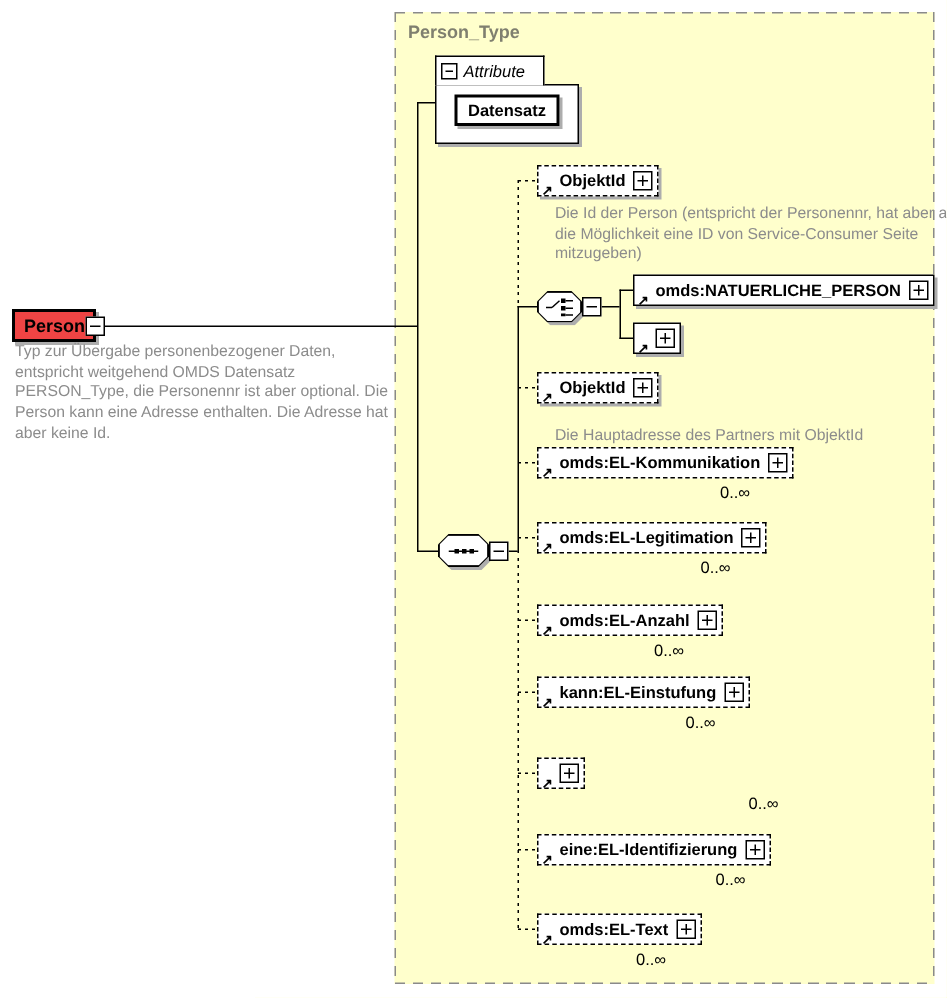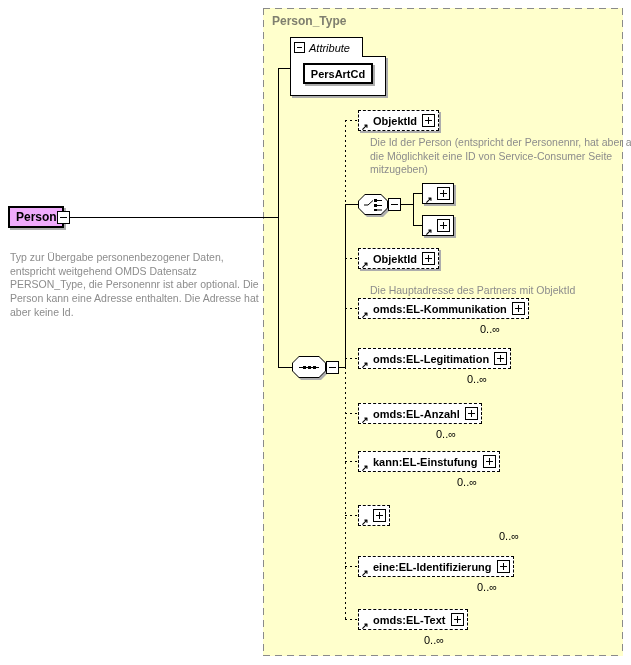--- a/index.html
+++ b/index.html
@@ -30,21 +30,21 @@
 
   .pbox{position:relative;width:13px;height:13px;box-sizing:border-box;background:#fff;border:1px solid #000;flex:none;}
   .pbox::before{content:"";position:absolute;left:2px;right:2px;top:5px;height:1px;background:#000;}
   .pbox::after{content:"";position:absolute;top:2px;bottom:2px;left:5px;width:1px;background:#000;}
 
   .tog{position:absolute;width:13px;height:13px;box-sizing:border-box;background:#fff;border:1px solid #000;z-index:6;}
   .tog::before{content:"";position:absolute;left:2px;right:2px;top:5px;height:1px;background:#000;}
 
   
   #person-box{position:absolute;left:8px;top:206px;width:56px;height:22px;box-sizing:border-box;
-        background:#f0abfc;border:2px solid #000;display:flex;align-items:center;padding-left:6px;
+        background:#ef4444;border:2px solid #000;display:flex;align-items:center;padding-left:6px;
         font-size:12px;font-weight:bold;box-shadow:2px 2px 0 #adadad;}
 
   
   .ann{position:absolute;font-size:10.5px;line-height:1.3;color:#8c8c8c;}
 
   
   .occ{position:absolute;font-size:11px;color:#000;}
 
   
   #attr-tab{position:absolute;left:290px;top:37px;width:73px;height:20px;box-sizing:border-box;
@@ -74,34 +74,34 @@
   <div class="pbh" style="left:263px;top:8px;width:360px;"></div>
   <div class="pbh" style="left:263px;top:655px;width:360px;"></div>
   <div class="pbv" style="left:263px;top:8px;height:648px;"></div>
   <div class="pbv" style="left:622px;top:8px;height:648px;"></div>
   <div id="panel-title">Person_Type</div>
 
   <div id="person-box">
     <span>Person</span>
   </div>
   <span class="tog" style="left:57px;top:211px;"></span>
-  <div class="ann" style="left:10px;top:251px;width:256px;">Typ zur Übergabe personenbezogener Daten, entspricht weitgehend OMDS Datensatz PERSON_Type, die Personennr ist aber optional. Die Person kann eine Adresse enthalten. Die Adresse hat aber keine Id.</div>
+  <div class="ann" style="left:10px;top:228px;width:256px;">Typ zur Übergabe personenbezogener Daten, entspricht weitgehend OMDS Datensatz PERSON_Type, die Personennr ist aber optional. Die Person kann eine Adresse enthalten. Die Adresse hat aber keine Id.</div>
 
   <div class="hl" style="left:70px;top:217px;width:208px;"></div>
   <div class="vl" style="left:278px;top:68px;height:300px;"></div>
   <div class="hl" style="left:278px;top:68px;width:13px;"></div>
   <div class="hl" style="left:278px;top:367px;width:14px;"></div>
 
   <div id="attr-body"></div>
   <div id="attr-tab">
     <span class="mini"></span>
     <span>Attribute</span>
   </div>
   <div id="persartcd">
-    <span>PersArtCd</span>
+    <span>Datensatz</span>
   </div>
 
   <div class="octw" style="left:292px;top:356px;width:34px;height:22px;">
     <div class="oct">
         <div class="oct-in">
       <svg width="20" height="9">
         <line x1="0" y1="4.5" x2="20" y2="4.5" stroke="#000" stroke-width="1"></line>
         <rect x="4" y="3" width="3" height="3" fill="#000"></rect>
         <rect x="9" y="3" width="3" height="3" fill="#000"></rect>
         <rect x="14" y="3" width="3" height="3" fill="#000"></rect>
@@ -151,20 +151,21 @@
       </div>
   </div>
   <span class="tog" style="left:388px;top:198px;"></span>
   <div class="hl" style="left:401px;top:204px;width:12px;"></div>
   <div class="vl" style="left:413px;top:193px;height:33px;"></div>
   <div class="hl" style="left:413px;top:193px;width:9px;"></div>
   <div class="hl" style="left:413px;top:225px;width:9px;"></div>
 
   <div class="ebox" style="left:422px;top:183px;">
     <span class="ref">↗</span>
+    <span>omds:NATUERLICHE_PERSON</span>
     <span class="pbox"></span>
   </div>
   <div class="ebox" style="left:422px;top:215px;">
     <span class="ref">↗</span>
     <span class="pbox"></span>
   </div>
 
   <div class="ebox opt" style="left:358px;top:248px;">
     <span class="ref">↗</span>
     <span>ObjektId</span>

